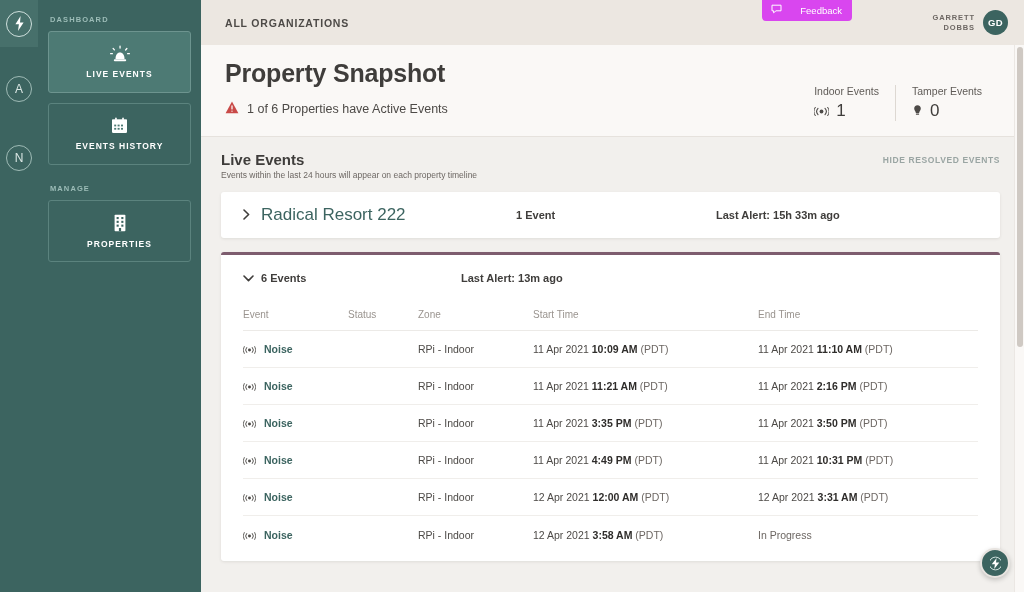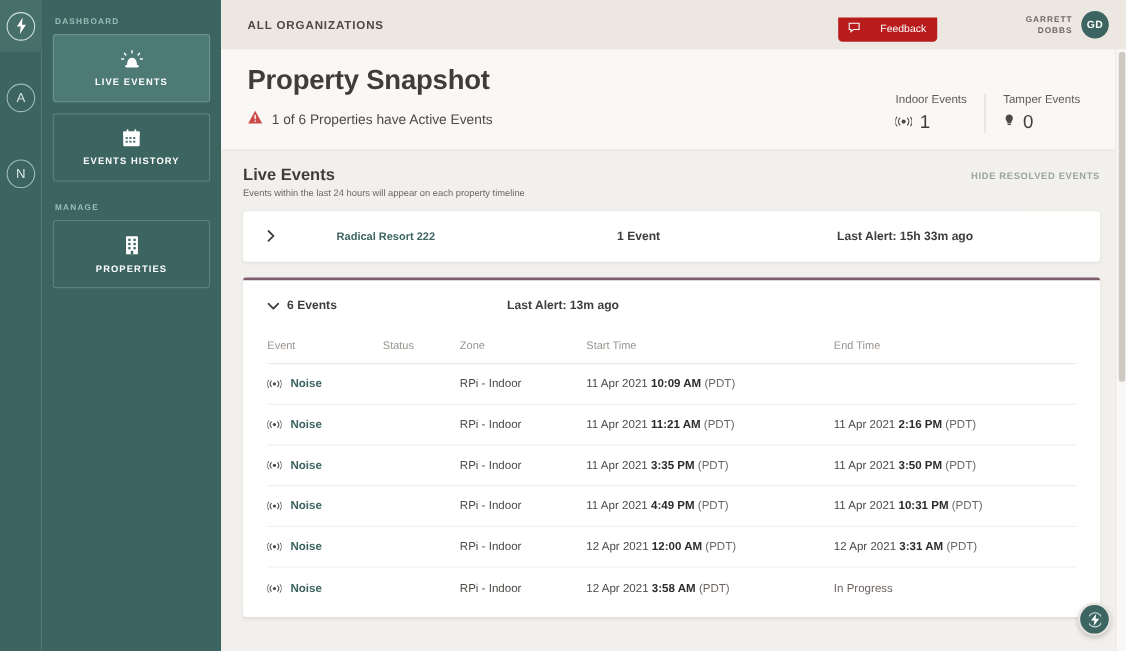--- a/index.html
+++ b/index.html
@@ -65,22 +65,22 @@
   }
   .breadcrumb {
     font-size: 10.5px; font-weight: bold; letter-spacing: 0.8px;
     color: #4d4a47; text-transform: uppercase;
   }
   .topbar-right {
     margin-left: auto; display: flex; align-items: center; gap: 0;
     padding-right: 16px; height: 45px;
   }
   .feedback-btn {
-    position: absolute; top: 16px; right: 172px;
-    background: #b91c1c; color: #fff;
+    position: absolute; top: 0; right: 172px;
+    background: #d946ef; color: #fff;
     font-size: 9.5px; border-radius: 0 0 4px 4px;
     padding: 4px 10px 5px 9px; display: flex; align-items: center; gap: 18px;
     cursor: pointer;
   }
   .user-block { display: flex; align-items: center; gap: 8px; }
   .user-name {
     font-size: 7.5px; font-weight: bold; letter-spacing: 0.9px;
     color: #6d6763; text-align: right; line-height: 1.25;
     text-transform: uppercase; max-width: 46px;
   }
@@ -141,21 +141,21 @@
     background: #ffffff; border-radius: 3px; margin-top: 12px;
     box-shadow: 0 1px 3px rgba(60,50,40,0.10);
   }
   .prop-card.expanded { border-top: 3px solid #7d5c6e; margin-top: 14px; }
   .prop-row {
     height: 46px; display: flex; align-items: center;
     padding: 0 22px 0 22px; cursor: pointer;
   }
   .chev { width: 18px; color: #3f3d3b; font-size: 12px; line-height: 1; }
   .prop-name {
-    font-size: 10px; font-weight: bold; color: #3c6460; width: 255px; margin-left: 45px;
+    font-size: 17px; font-weight: normal; color: #3c6460; width: 255px;
   }
   .prop-count { font-size: 11px; color: #3f3d3b; font-weight: bold; width: 200px; }
   .prop-alert { font-size: 11px; color: #3f3d3b; font-weight: bold; }
 
   
   .evt-table { padding: 0 22px 8px 22px; }
   .evt-head {
     display: flex; padding: 8px 0 10px 0;
     border-bottom: 1px solid #eceae7;
   }
@@ -396,20 +396,21 @@
     <path d="M4.2 1.6 A4.3 4.3 0 0 0 4.2 7.4" fill="none" stroke="#4d4a47" stroke-width="1.1" stroke-linecap="round"></path>
     <path d="M10.8 1.6 A4.3 4.3 0 0 1 10.8 7.4" fill="none" stroke="#4d4a47" stroke-width="1.1" stroke-linecap="round"></path>
     <path d="M1.4 0.5 A6.8 6.8 0 0 0 1.4 8.5" fill="none" stroke="#4d4a47" stroke-width="1" stroke-linecap="round"></path>
     <path d="M13.6 0.5 A6.8 6.8 0 0 1 13.6 8.5" fill="none" stroke="#4d4a47" stroke-width="1" stroke-linecap="round"></path>
   </svg></span>
                   <span class="evt-name">Noise</span>
                 </div>
                 <div class="c-status evt-txt"></div>
                 <div class="c-zone evt-txt">RPi - Indoor</div>
                 <div class="c-start evt-txt">11 Apr 2021 <b>10:09 AM</b><span class="tz"> (PDT)</span></div>
+                <div class="c-end evt-txt">11 Apr 2021 <b>11:10 AM</b><span class="tz"> (PDT)</span></div>
               </div>
               <div class="evt-row">
                 <div class="c-event">
                   <span>
   <svg width="13" height="8" viewBox="0 0 15 9" aria-hidden="true">
     <circle cx="7.5" cy="4.5" r="1.7" fill="#4d4a47"></circle>
     <path d="M4.2 1.6 A4.3 4.3 0 0 0 4.2 7.4" fill="none" stroke="#4d4a47" stroke-width="1.1" stroke-linecap="round"></path>
     <path d="M10.8 1.6 A4.3 4.3 0 0 1 10.8 7.4" fill="none" stroke="#4d4a47" stroke-width="1.1" stroke-linecap="round"></path>
     <path d="M1.4 0.5 A6.8 6.8 0 0 0 1.4 8.5" fill="none" stroke="#4d4a47" stroke-width="1" stroke-linecap="round"></path>
     <path d="M13.6 0.5 A6.8 6.8 0 0 1 13.6 8.5" fill="none" stroke="#4d4a47" stroke-width="1" stroke-linecap="round"></path>

